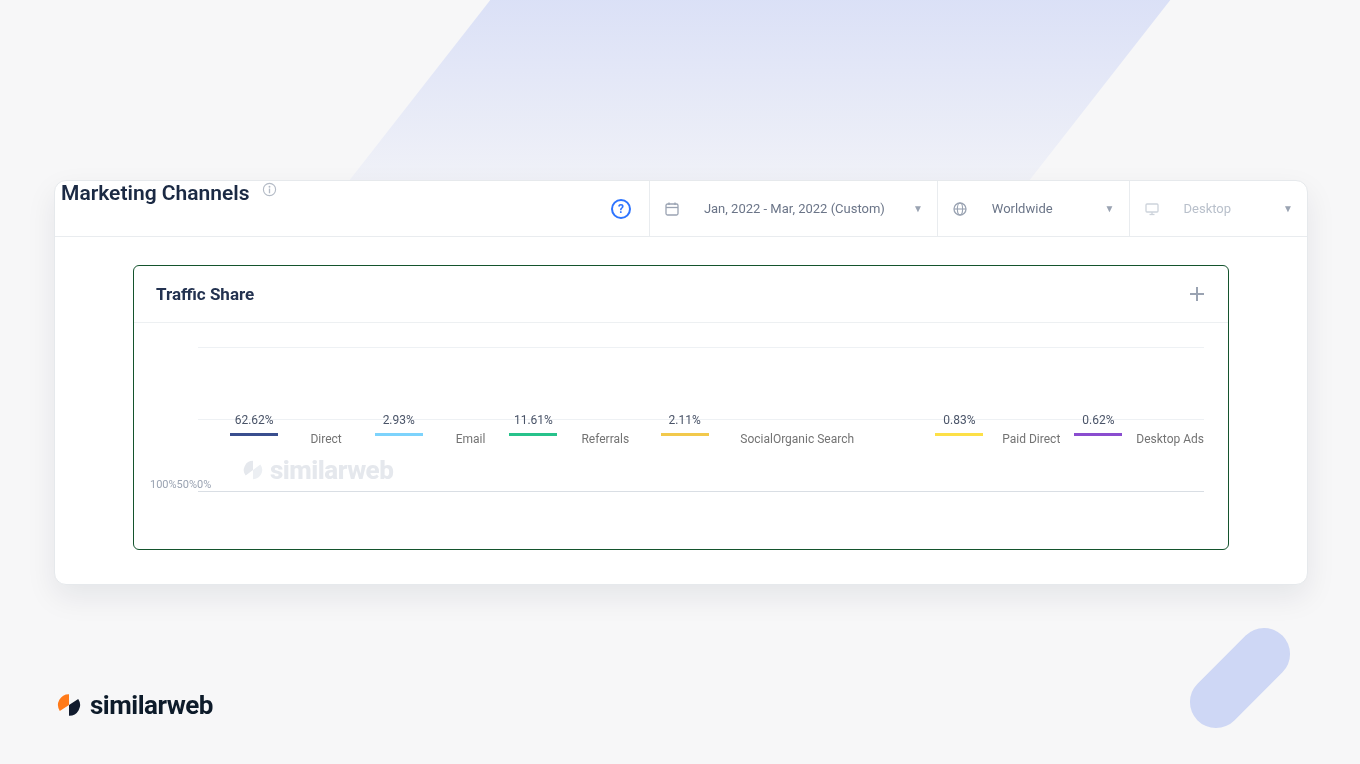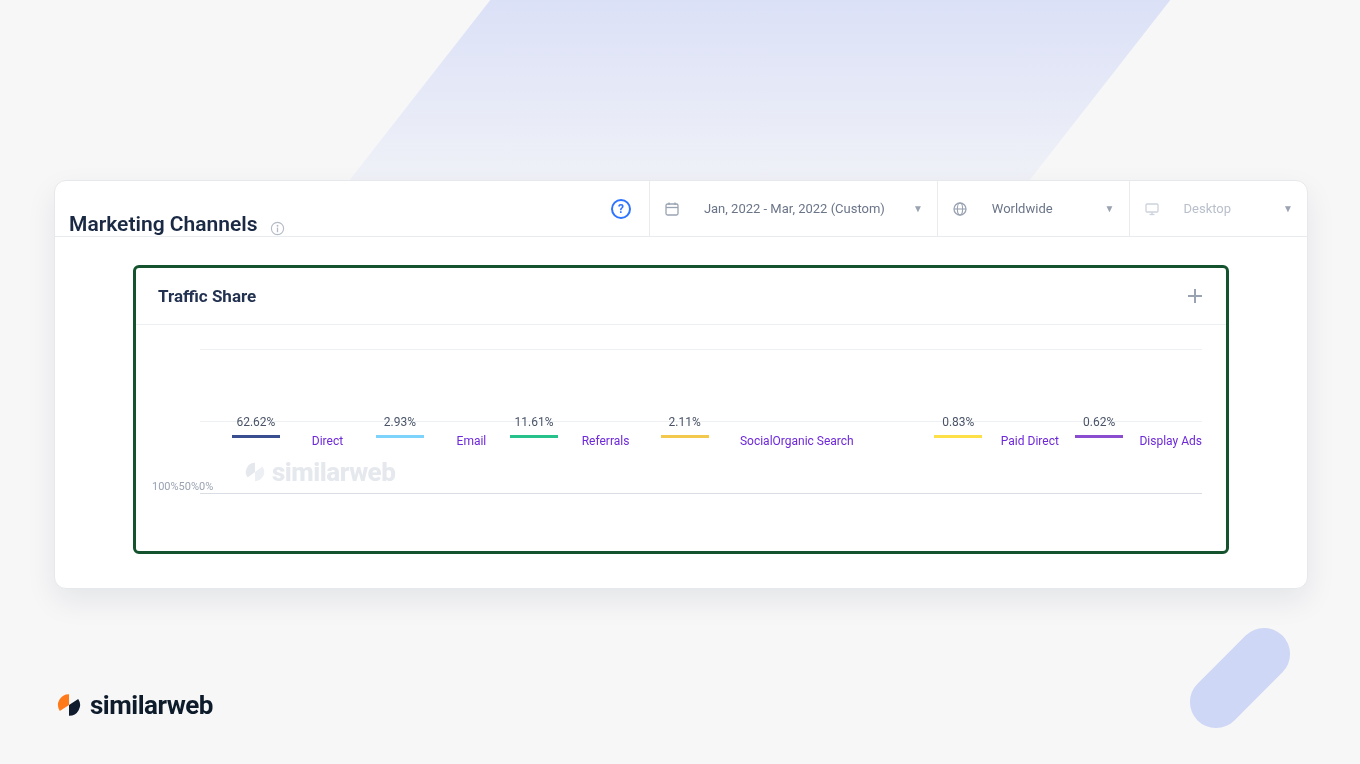--- a/index.html
+++ b/index.html
@@ -61,23 +61,23 @@
     box-shadow: 0 12px 30px rgba(10,24,50,.08);
   }
   .panel-header {
     display: flex;
     align-items: stretch;
     border-bottom: 1px solid #e9ecef;
     height: 56px;
   }
   .ph-title {
     display: flex;
-    align-items: flex-end;
+    align-items: flex-start;
     gap: 12px;
-    padding: 0 18px 0 14px;
+    padding: 0 18px 0 6px;
     flex: 1;
   }
   .ph-title h1 {
     font-size: 21px;
     font-weight: 600;
     color: #1b2a44;
   }
   .info-dot {
     width: 16px; height: 16px;
     color: #b4bbc6;
@@ -112,21 +112,21 @@
   .filter.disabled { color: #b9c0cb; cursor: default; }
   .filter .icon { color: #9aa3b2; display:inline-flex; }
   .filter.disabled .icon { color: #cdd3db; }
   .caret { color:#9aa3b2; font-size:10px; margin-left:4px; }
   .filter .spacer { flex:1; }
   .filter-region { min-width:170px; display:flex; }
   .filter-device { min-width:146px; display:flex; }
   
   .chart-card {
     margin: 28px 78px 34px;
-    border: 3px solid #14532d;
+    border: 1px solid #14532d;
     border-radius: 6px;
     background: #fff;
   }
   .cc-header {
     display: flex;
     align-items: center;
     justify-content: space-between;
     padding: 18px 22px;
     border-bottom: 1px solid #edf0f2;
   }
@@ -214,21 +214,21 @@
     bottom: calc(100% + 6px);
     left: 50%;
     transform: translateX(-50%);
     font-size: 12px;
     color: #4a5468;
     white-space: nowrap;
   }
   .cat-label {
     margin-top: 10px;
     font-size: 12px;
-    color: #6d28d9;
+    color: #737373;
     white-space: nowrap;
   }
 </style>
 </head>
 <body>
 
 <div class="bg-triangle"></div>
 <div class="bg-pill"></div>
 
 <div class="panel">
@@ -350,21 +350,21 @@
               </div>
             </div>
             <div class="cat-label">Paid Direct</div>
           </div>
           <div class="col">
             <div class="bar-wrap">
               <div class="bar" style="height:0.62%;background:#8a4dcf">
                 <span class="val-label">0.62%</span>
               </div>
             </div>
-            <div class="cat-label">Display Ads</div>
+            <div class="cat-label">Desktop Ads</div>
           </div>
         </div>
     </div>
   </div>
 </div>
 
 <div class="brand">
   <span class="brand-icon">
     <svg width="26" height="26" viewBox="0 0 24 24">
         <path d="M12 2 A10 10 0 0 0 3.5 17.5 L12 12 Z" fill="#ff7a1a"></path>

